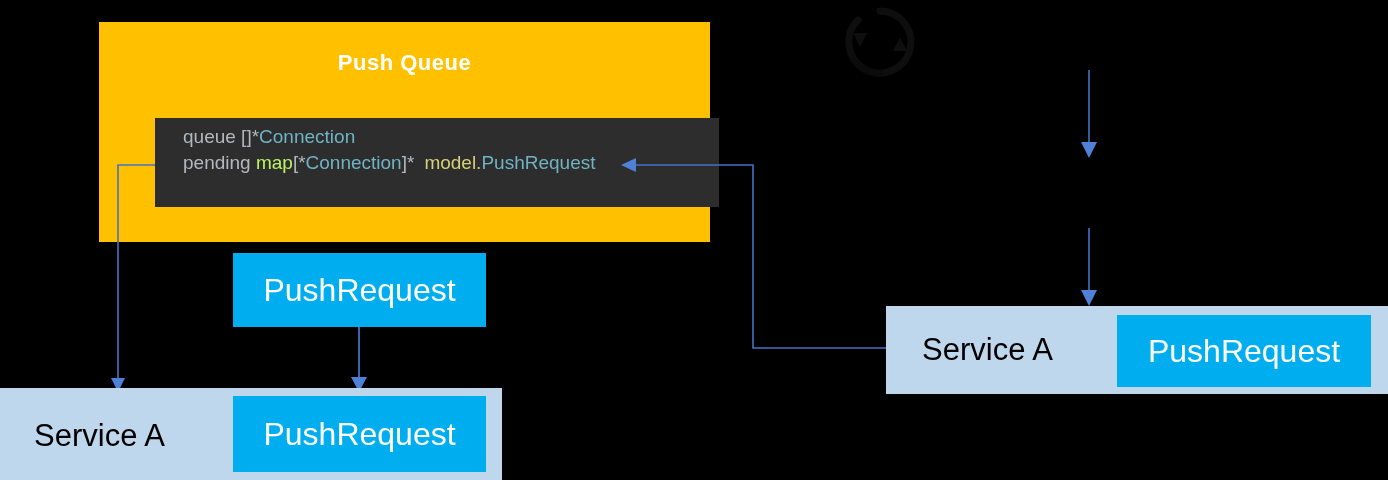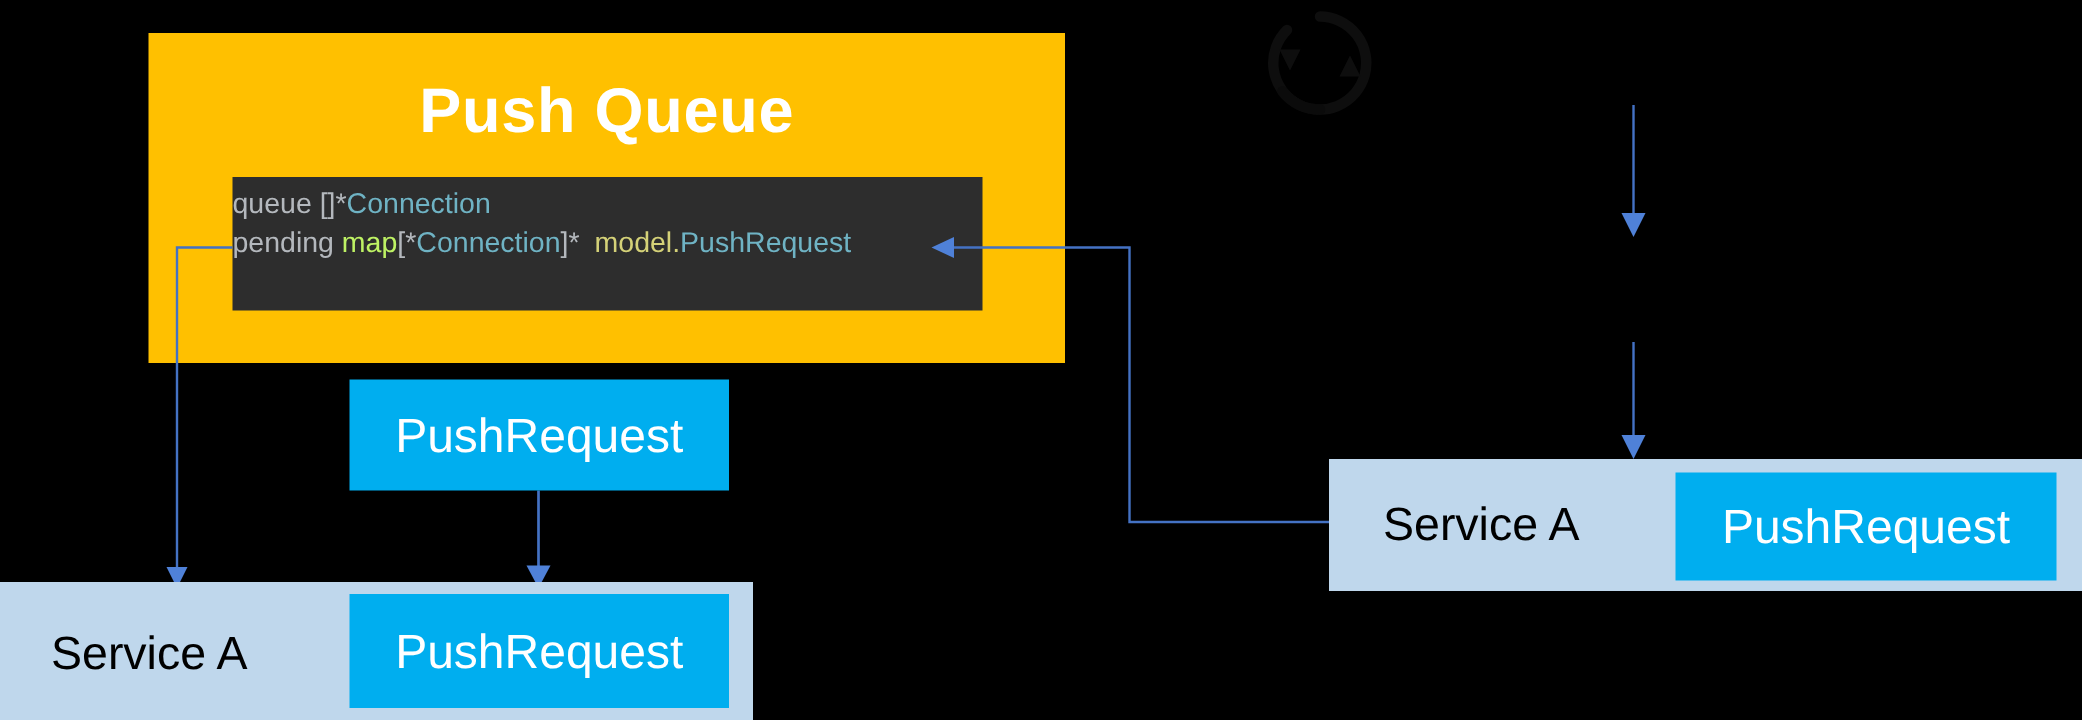--- a/index.html
+++ b/index.html
@@ -27,37 +27,37 @@
     height: 220px;
     background: #FFC000;
   }
   .push-queue-title {
     position: absolute;
     left: 0;
     top: 28px;
     width: 611px;
     text-align: center;
     color: #FFFFFF;
-    font-size: 42px;
+    font-size: 22px;
     font-weight: bold;
     letter-spacing: 0.5px;
   }
 
   
   .code-block {
     position: absolute;
     left: 155px;
     top: 118px;
-    width: 500px;
+    width: 564px;
     height: 89px;
     background: #2D2D2D;
     font-family: "Liberation Sans", sans-serif;
     font-size: 19px;
     line-height: 26px;
-    padding: 6px 0 0 0;
+    padding: 6px 0 0 28px;
     box-sizing: border-box;
     white-space: nowrap;
   }
   .code-line { color: #B4B8BD; }
   .tok-field { color: #B4B8BD; }
   .tok-kw    { color: #bef264; }
   .tok-type  { color: #6FB3C4; }
   .tok-pkg   { color: #D4D178; margin-left: 10px; }
   .tok-plain { color: #B4B8BD; }
 

